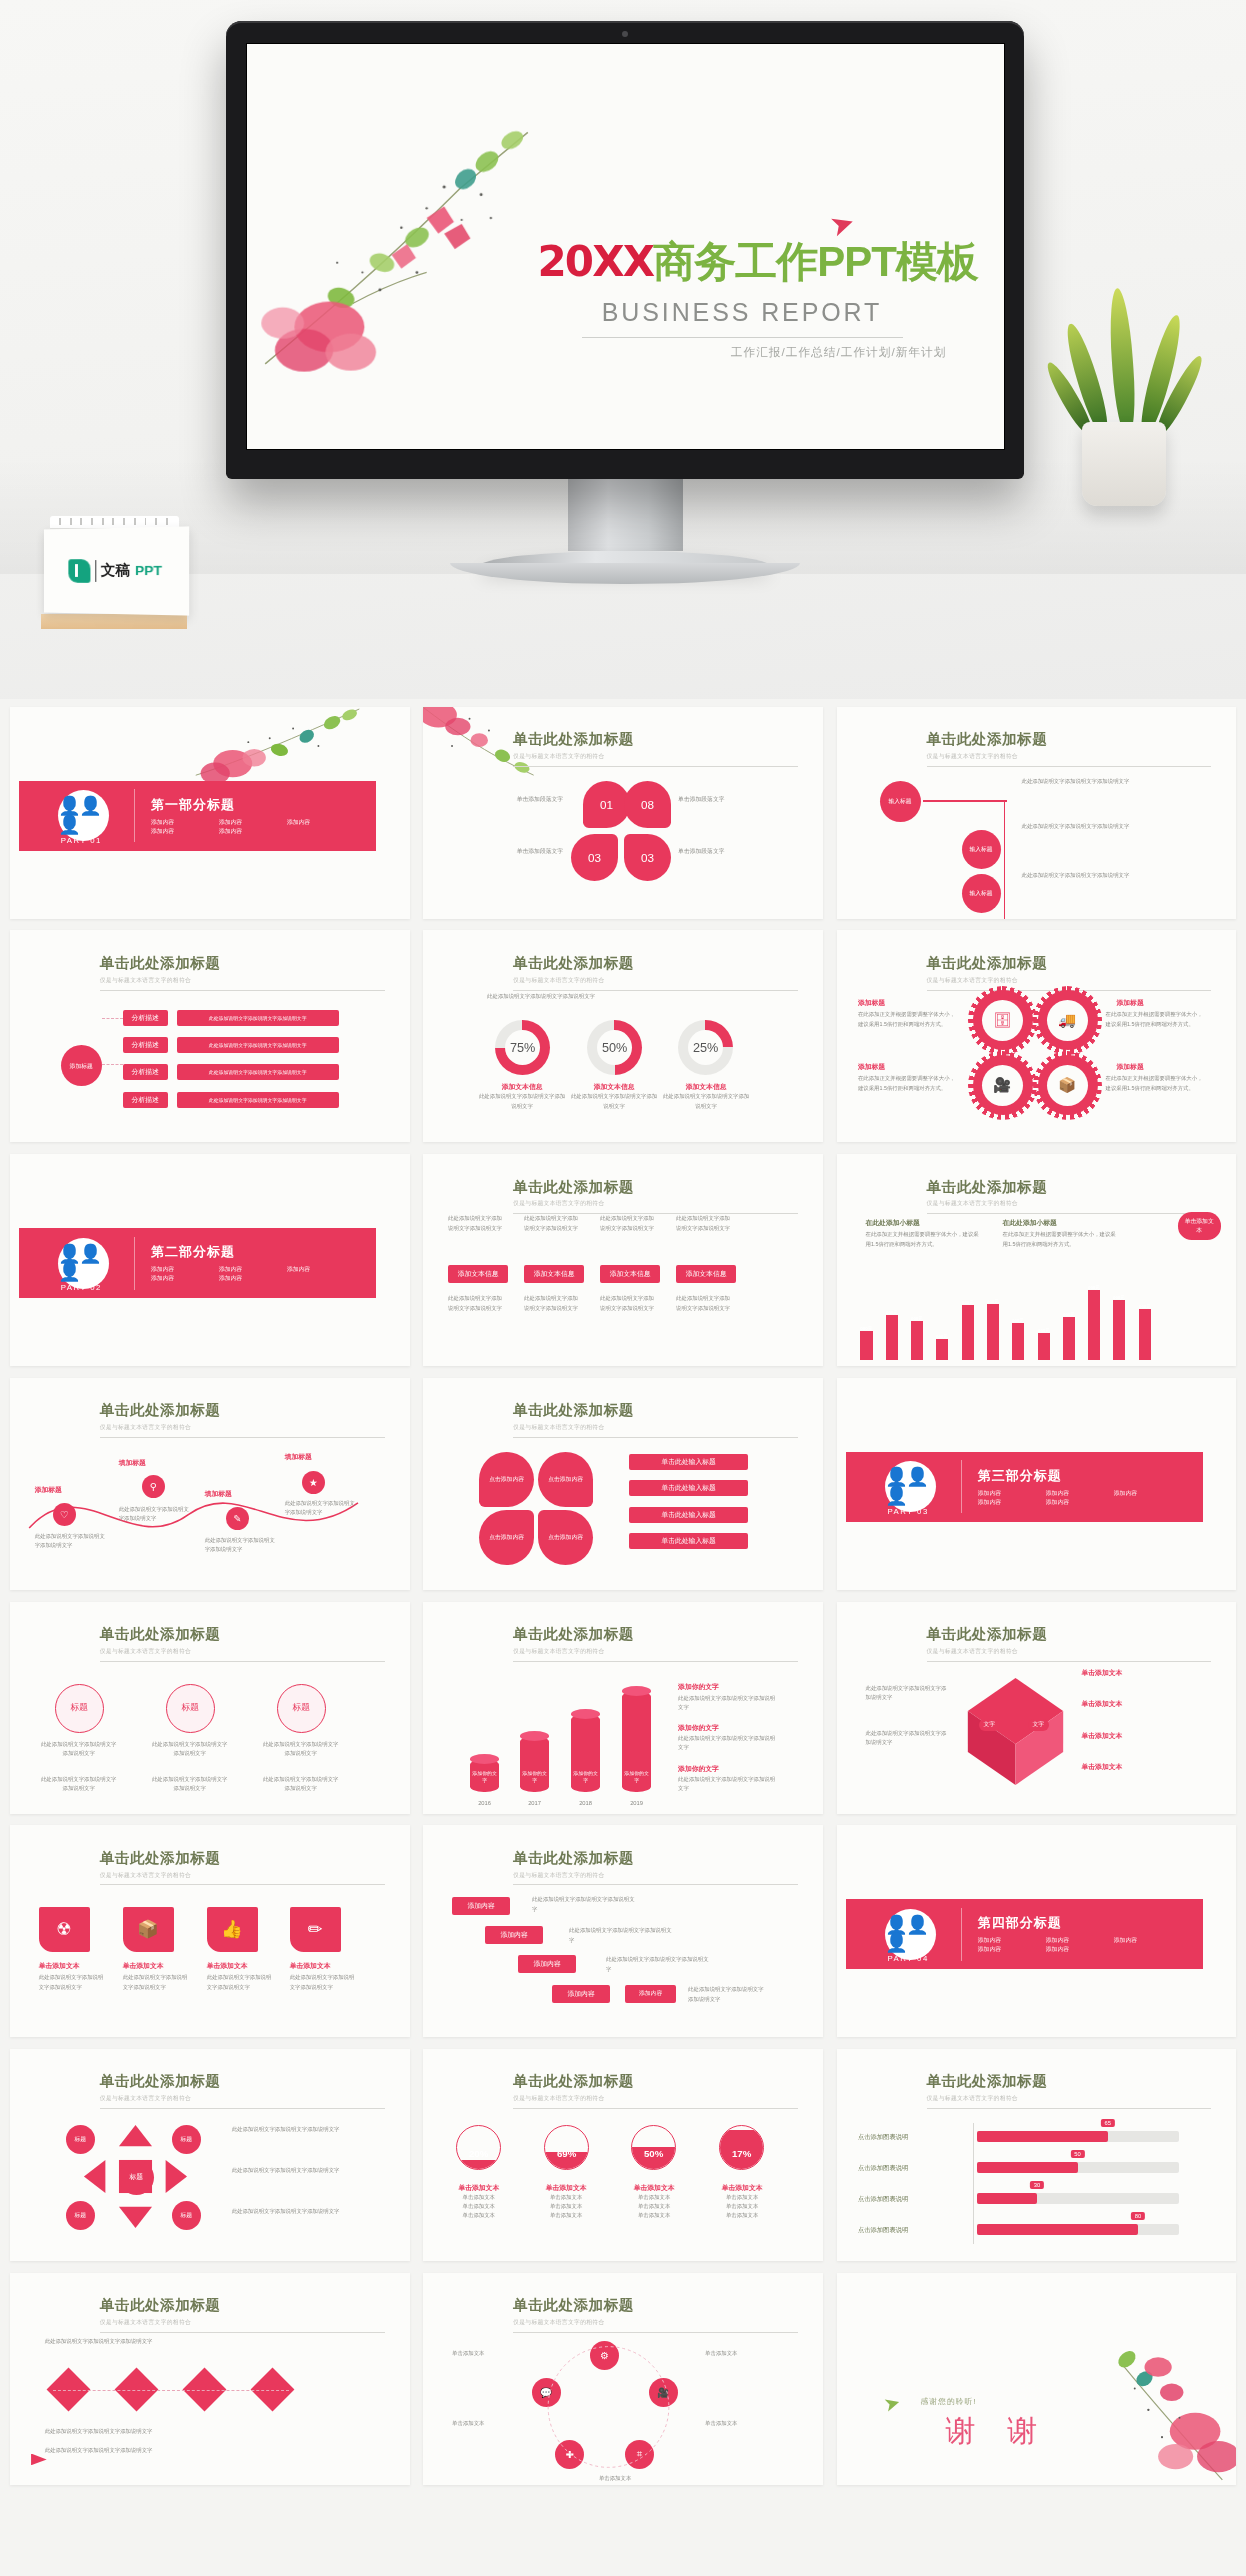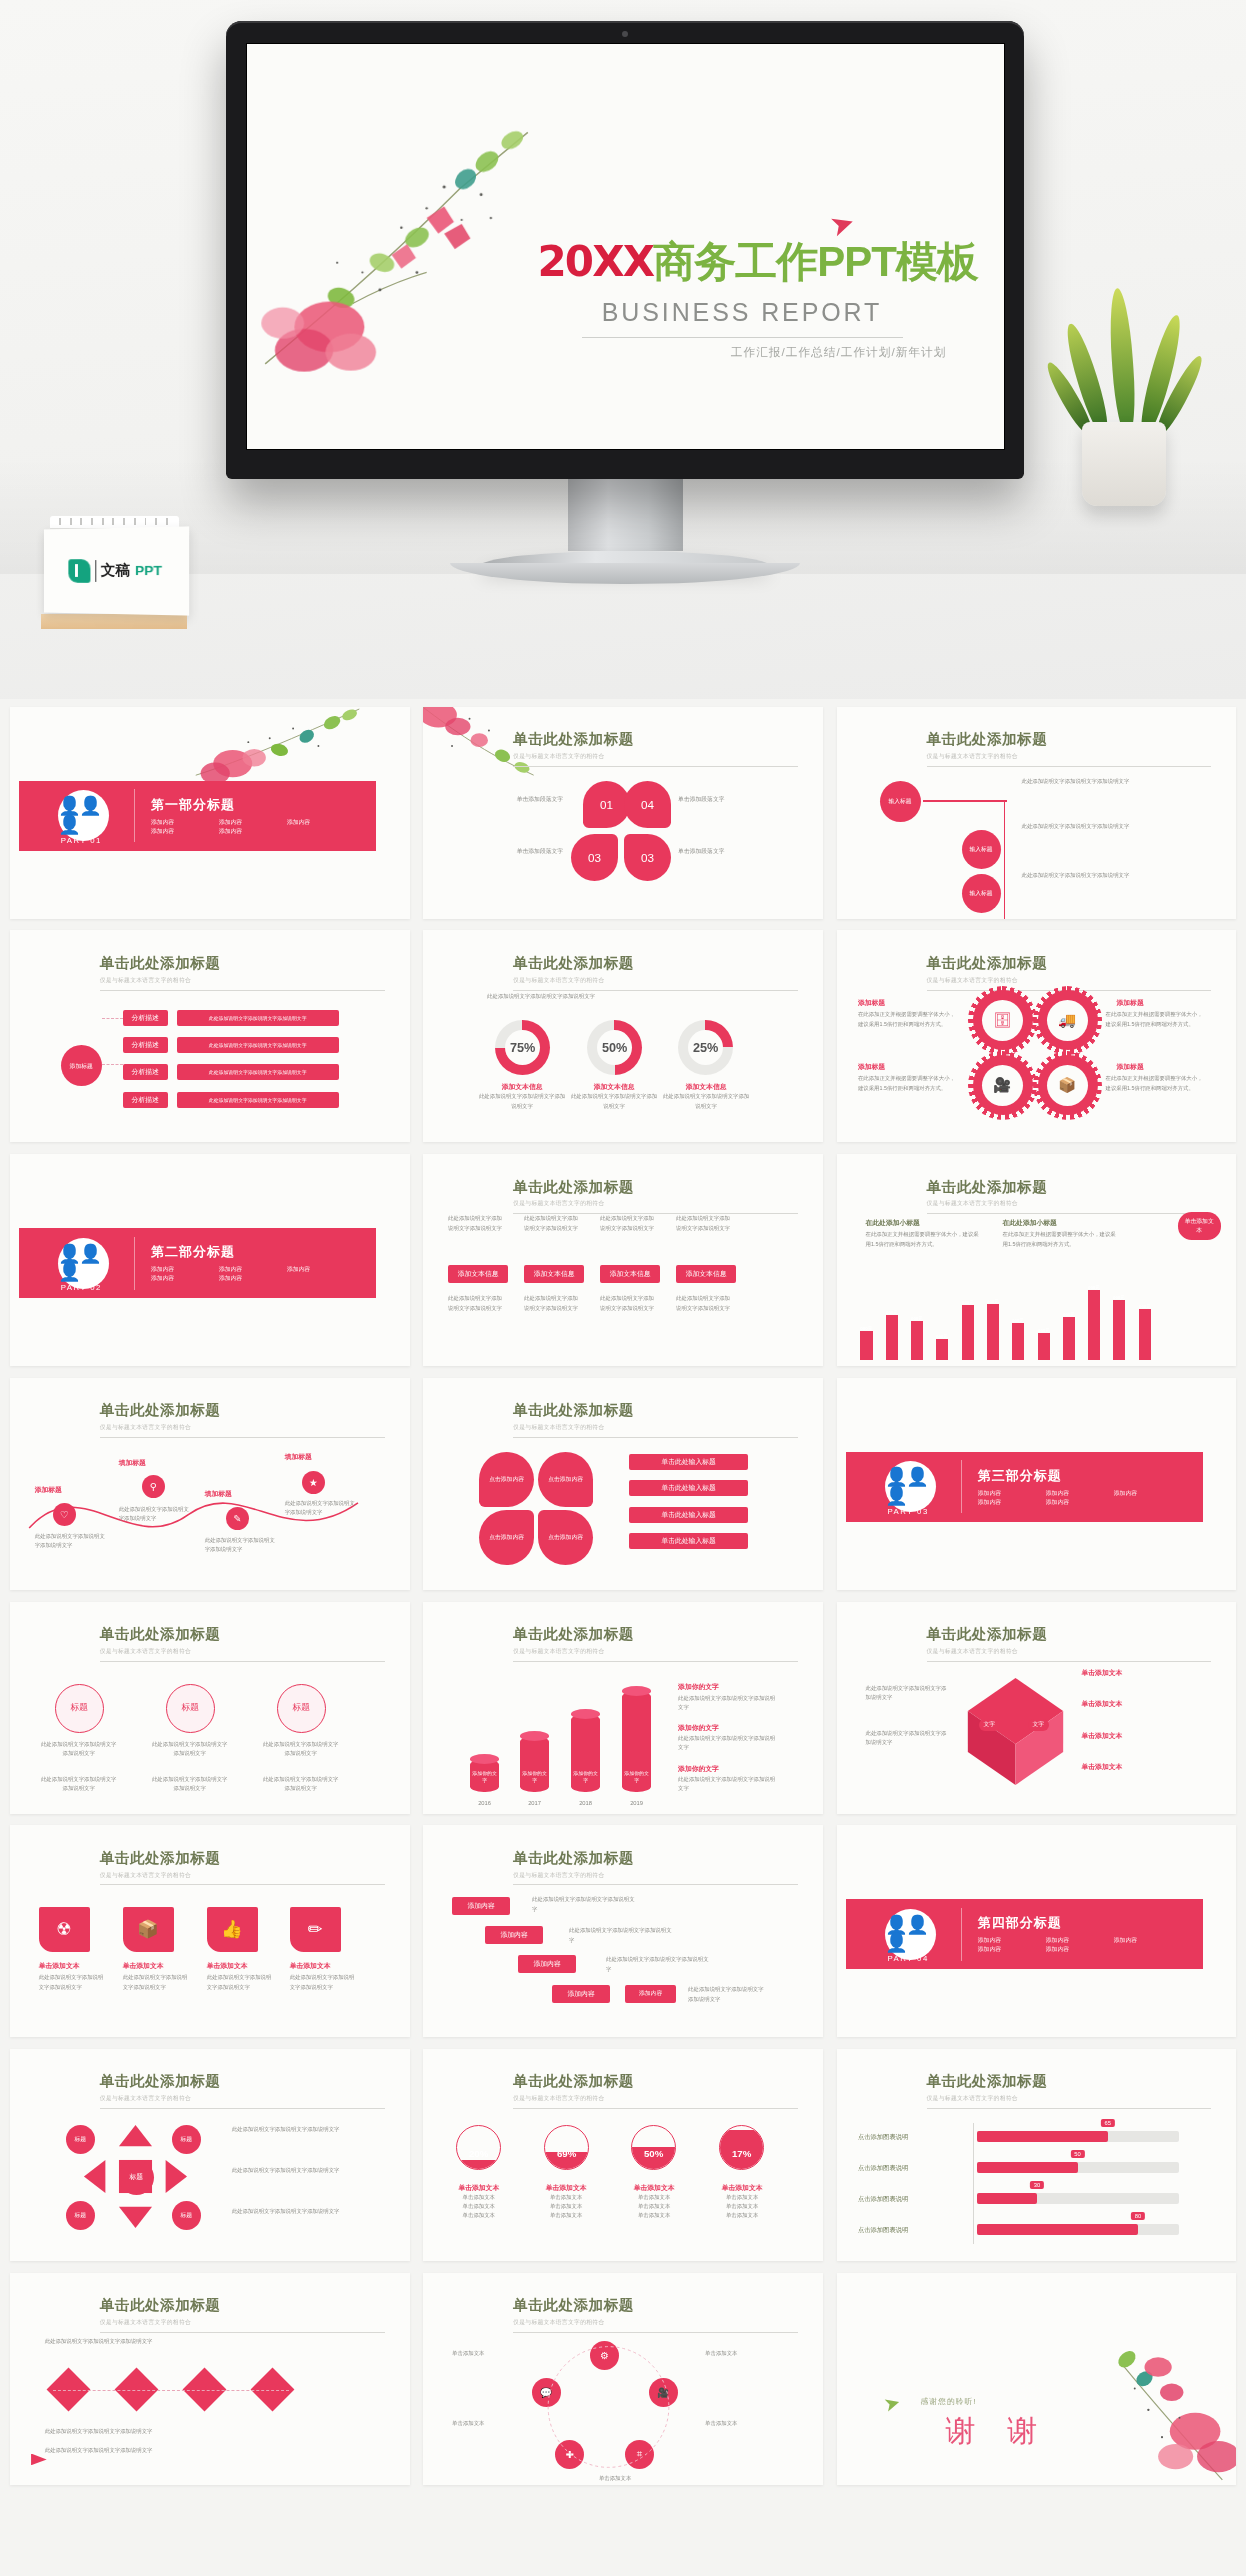--- a/index.html
+++ b/index.html
@@ -132,21 +132,21 @@
   .p1{border-radius:50% 50% 50% 5.8px;}
   .p2{border-radius:50% 50% 5.8px 50%;}
   .p3{border-radius:50% 5.8px 50% 50%;}
   .p4{border-radius:5.8px 50% 50% 50%;}
   .mini { position:absolute; font-size:5.8px; color:#8a8a85; line-height:1.65; }
 
   
   .donut { position:absolute; width:55px;height:55px;border-radius:50%;
            display:flex;align-items:center;justify-content:center; }
   .donut:after{content:"";position:absolute;width:35px;height:35px;border-radius:50%;background:#fcfcfa;}
-  .donut span{position:relative;z-index:2;font-size:12.7px;color:#555;font-weight:bold;}
+  .donut span{position:relative;z-index:2;font-size:12.7px;color:#555;font-weight:normal;}
   .cap { position:absolute; text-align:center; width:88px; }
   .cap b { font-size:6.8px; color:#e8385c; display:block; }
   .cap i { font-size:5.4px; color:#8a8a85; font-style:normal; display:block; line-height:1.7; }
 
   
   .pill { position:absolute; background:#e8385c; color:#fff; font-size:6.8px;
           display:flex;align-items:center;justify-content:center; border-radius:1.9px; }
   .pill-arrow { position:absolute; background:#e8385c; color:#fff; font-size:5.8px;
                 display:flex;align-items:center;justify-content:center; }
 
@@ -356,21 +356,21 @@
     </svg>
     <div class="s-head">
       <div class="s-title">单击此处添加标题</div>
       <div class="s-sub">仅是与标题文本语言文字的相符合</div>
       <div class="s-rule"></div>
     </div>
     <div class="petal p1" style="left:160px;top:74px;">
         <span>01</span>
       </div>
     <div class="petal p2" style="left:201px;top:74px;">
-        <span>04</span>
+        <span>08</span>
       </div>
     <div class="petal p3" style="left:148px;top:127px;">
         <span>03</span>
       </div>
     <div class="petal p4" style="left:201px;top:127px;">
         <span>03</span>
       </div>
     <div class="mini" style="left:76px;top:88px;width:64px;text-align:right;"><span>单击添加段落文字</span></div>
     <div class="mini" style="left:255px;top:88px;width:64px;"><span>单击添加段落文字</span></div>
     <div class="mini" style="left:76px;top:140px;width:64px;text-align:right;"><span>单击添加段落文字</span></div>

